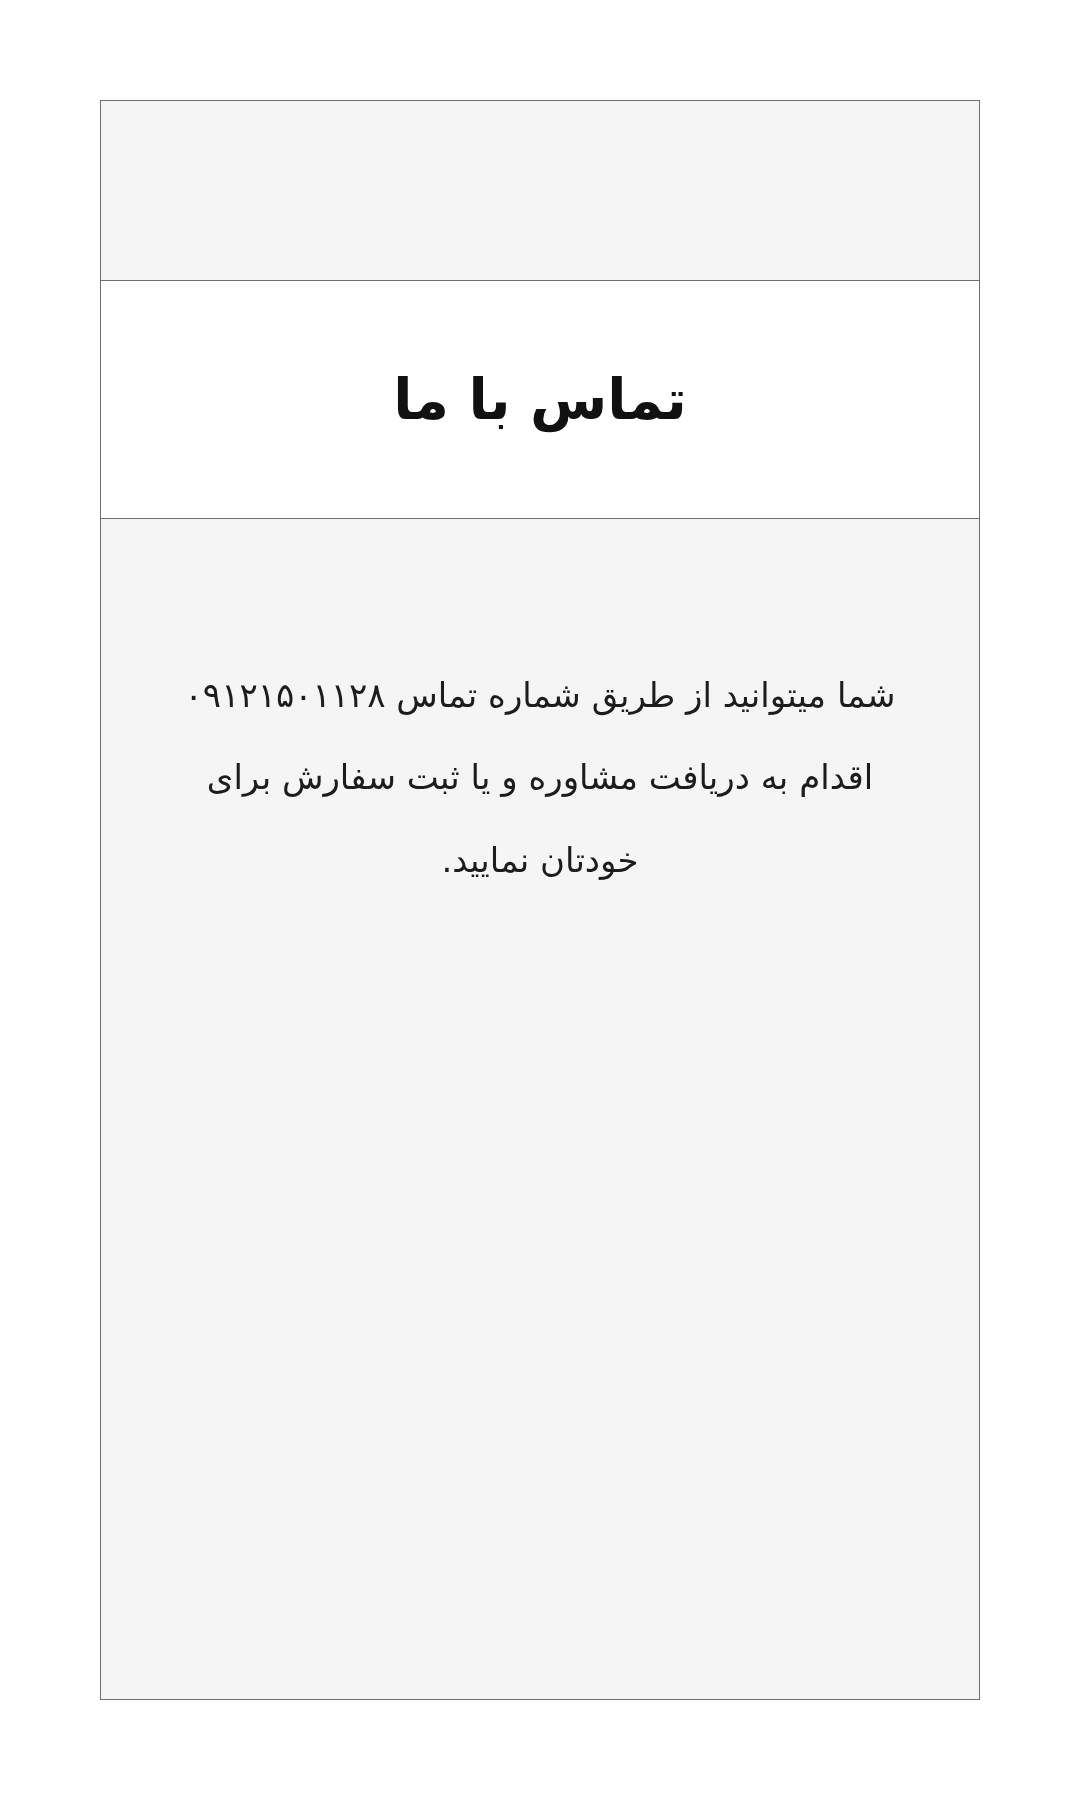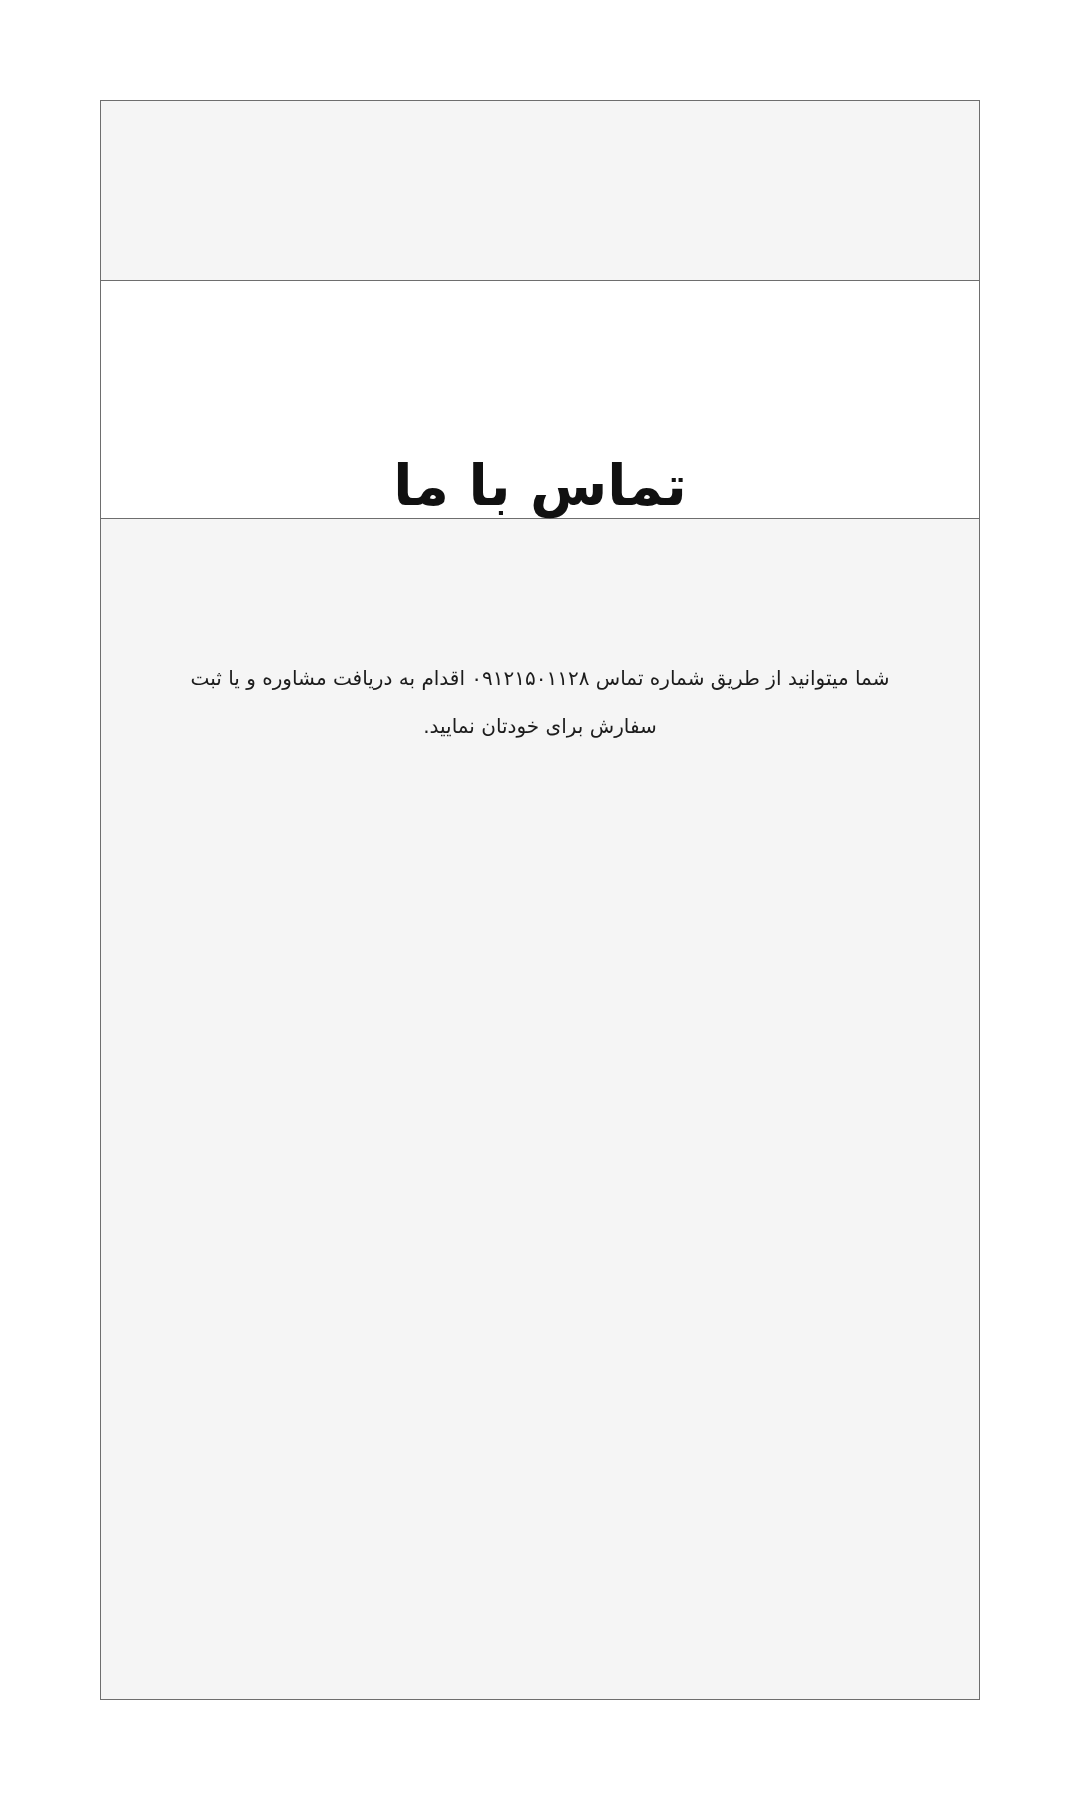--- a/index.html
+++ b/index.html
@@ -33,21 +33,21 @@
   .sec-hero {
     height: 180px;
     background: #f5f5f5;
     border-bottom: 1px solid #6e6e6e;
   }
   .sec-title {
     height: 238px;
     background: #ffffff;
     border-bottom: 1px solid #6e6e6e;
     display: flex;
-    align-items: flex-end;
+    align-items: center;
     justify-content: center;
   }
   .sec-title h1 {
     margin: 0;
     padding: 0;
     direction: rtl;
     unicode-bidi: embed;
     font-size: 56px;
     font-weight: 700;
     color: #111111;
@@ -57,21 +57,21 @@
   .sec-body {
     flex: 1 1 auto;
     background: #f5f5f5;
   }
   .sec-body p {
     direction: rtl;
     unicode-bidi: embed;
     max-width: 760px;
     margin: 0 auto;
     padding-top: 135px;
-    font-size: 20px;
+    font-size: 34px;
     line-height: 2.42;
     text-align: center;
     color: #1c1c1c;
   }
 </style>
 </head>
 <body>
 
 <div class="contact-card">
 

